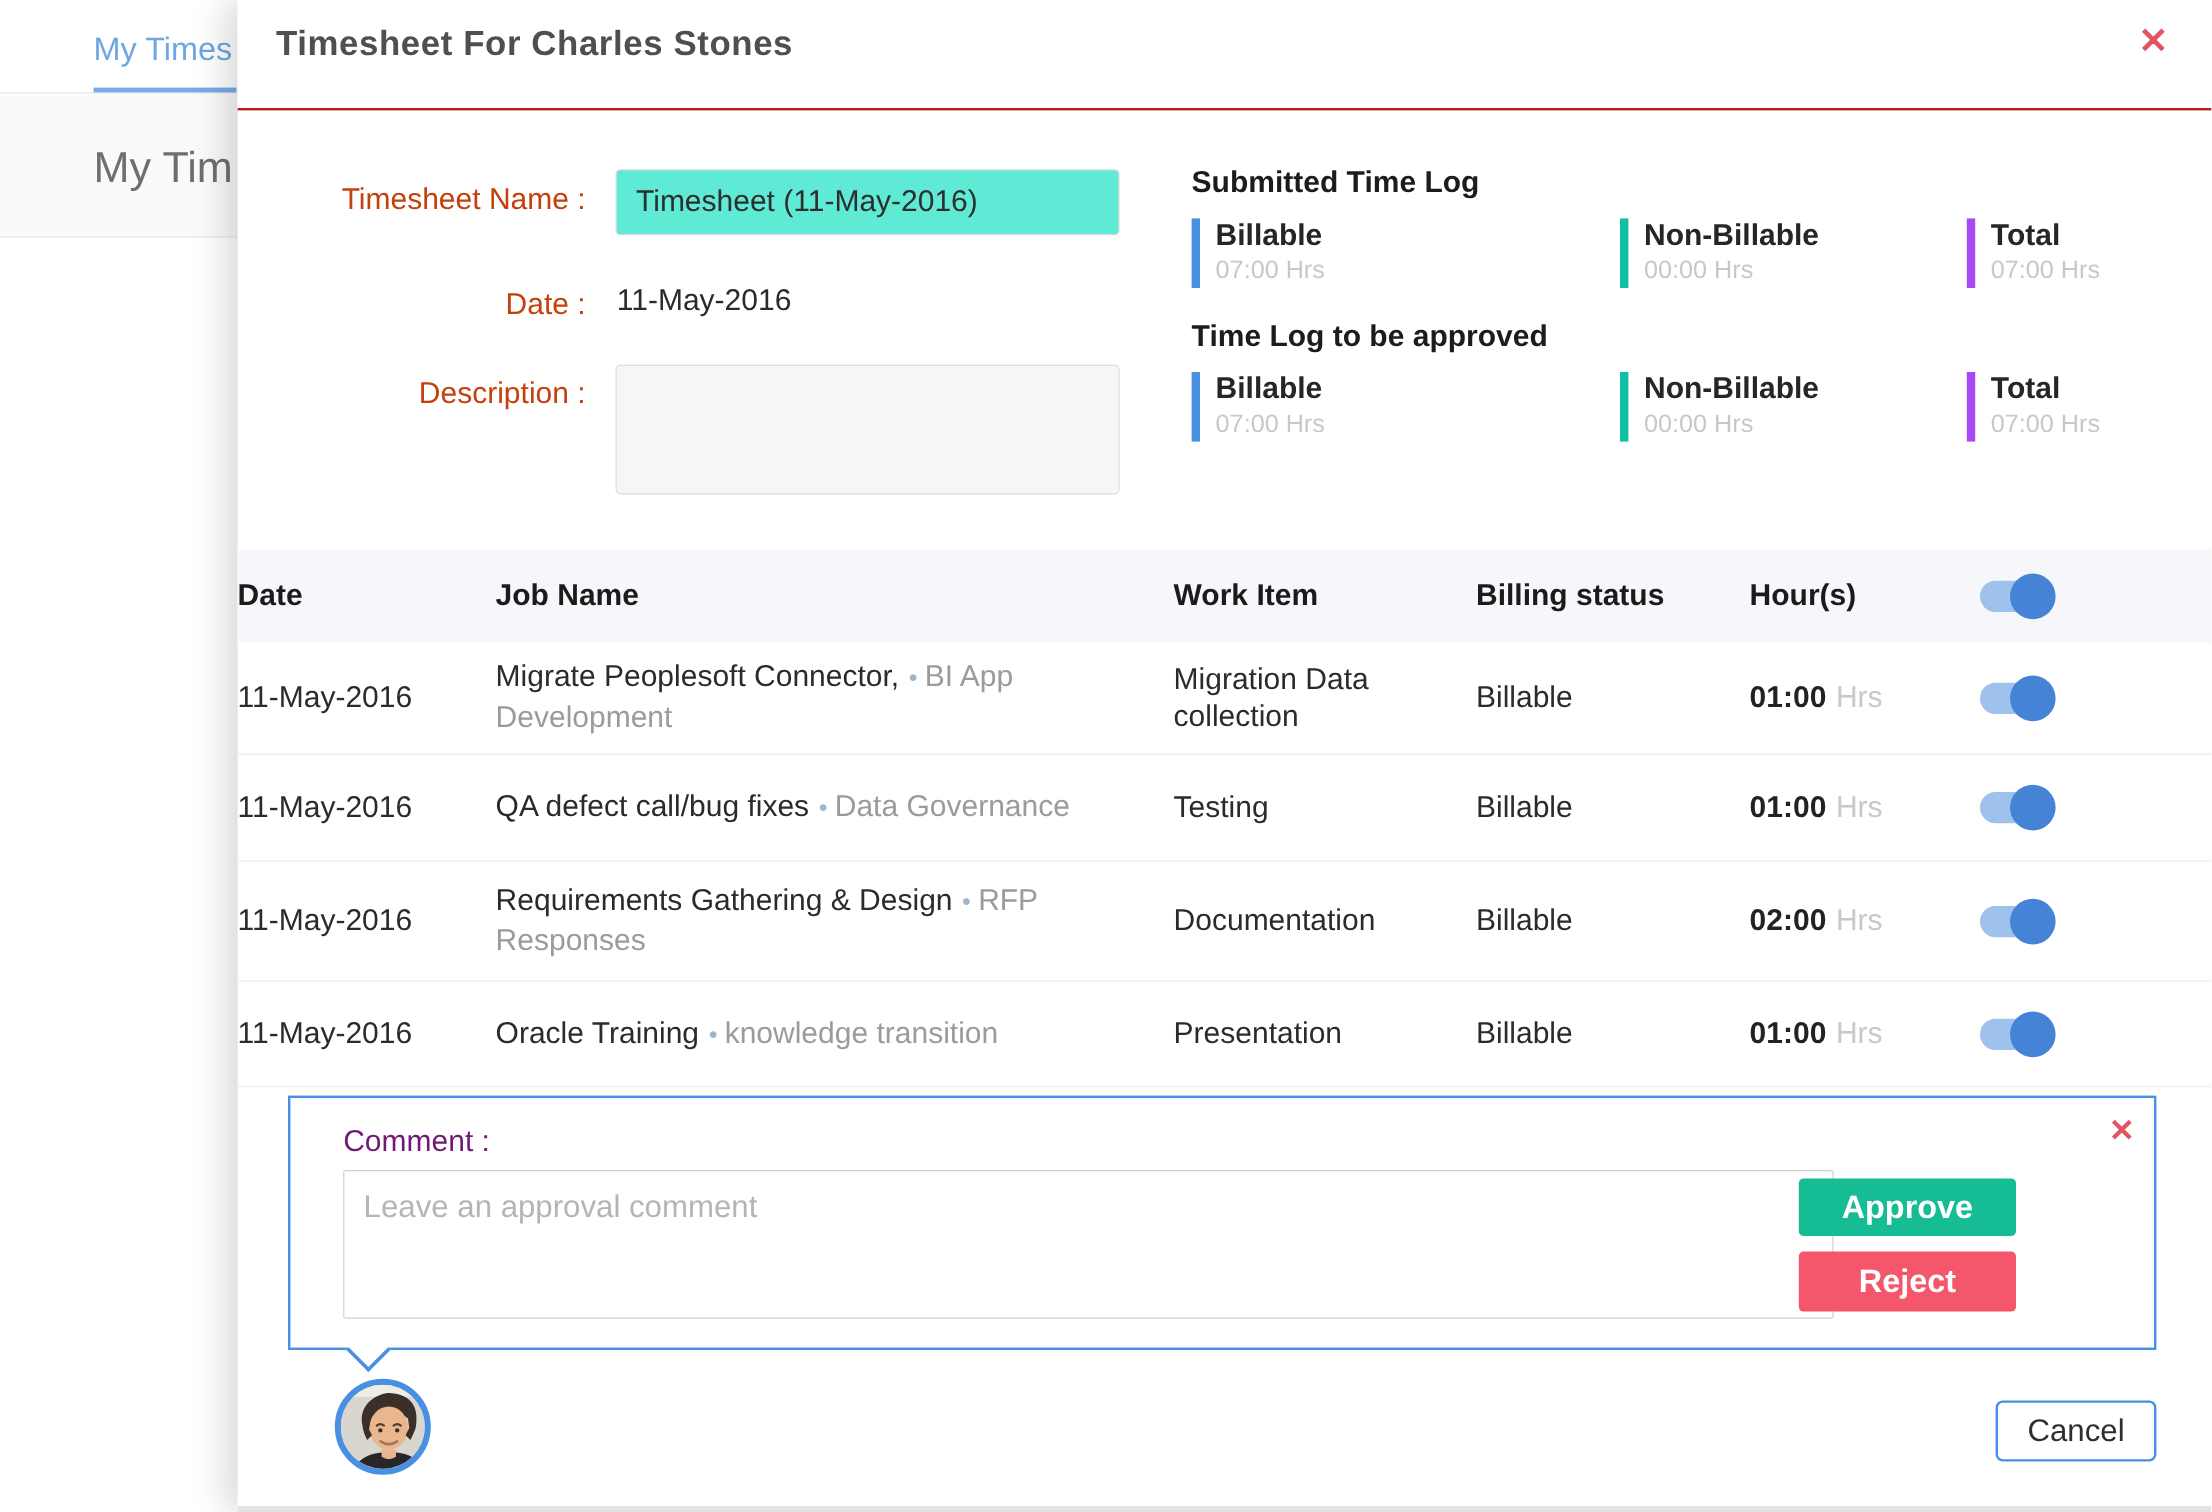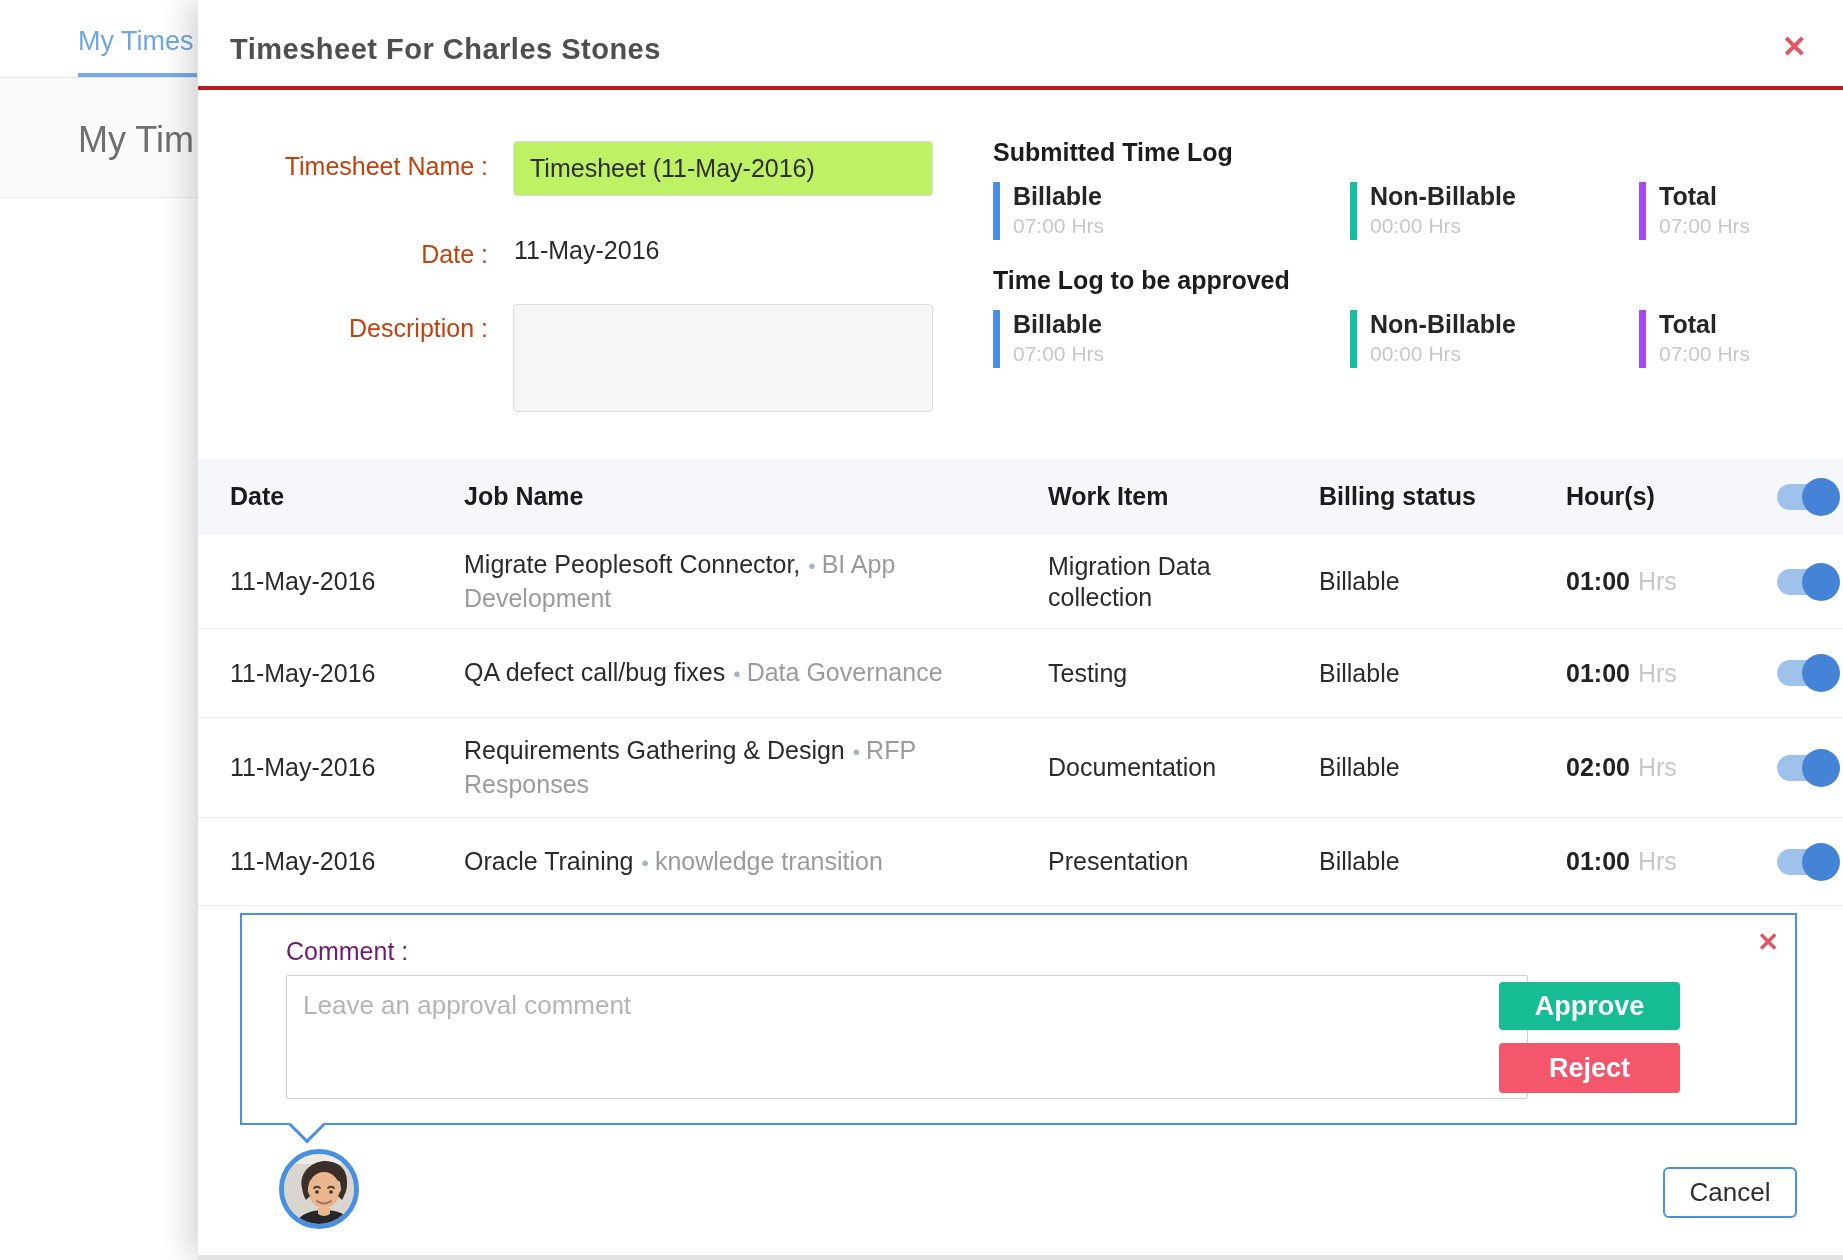--- a/index.html
+++ b/index.html
@@ -36,42 +36,42 @@
     font-size: 36px; color: #6f6f6f; white-space: nowrap;
   }
 
   
   .modal {
     position: absolute; left: 198px; top: 0; right: 0; bottom: 0;
     background: #fff;
     box-shadow: -10px 0 28px rgba(0,0,0,0.16);
   }
   .modal-header {
-    position: absolute; left: 0; top: 12px; right: 0; height: 78px;
-    border-bottom: 4px solid #b91c1c; background: #fff;
+    position: absolute; left: 0; top: 0; right: 0; height: 92px;
+    border-bottom: 2px solid #b91c1c; background: #fff;
   }
   .modal-title {
     position: absolute; left: 32px; top: 21px;
     font-size: 29px; font-weight: 700; color: #4f4f4f; letter-spacing: 0.5px;
   }
   .modal-close {
     position: absolute; right: 36px; top: 20px;
     font-size: 30px; font-weight: 700; color: #e25663; cursor: pointer; line-height: 1;
   }
 
   
   .form-area { position: absolute; left: 0; top: 78px; right: 0; height: 380px; }
   .f-label { position: absolute; left: 30px; width: 260px; text-align: right;
     font-size: 25px; color: #c2410c; white-space: nowrap; }
   .lbl-name { top: 74px; }
   .lbl-date { top: 162px; }
   .lbl-desc { top: 236px; }
   .name-input {
     position: absolute; left: 315px; top: 63px; width: 420px; height: 55px;
-    background: #bef264; border: 1px solid #dcdcdc; border-radius: 4px;
+    background: #5eead4; border: 1px solid #dcdcdc; border-radius: 4px;
     font-family: "Liberation Sans", sans-serif;
     font-size: 25px; color: #2e2e2e; padding: 0 16px; outline: none;
   }
   .date-value { position: absolute; left: 316px; top: 158px; font-size: 25px; color: #2b2b2b; }
   .desc-box {
     position: absolute; left: 315px; top: 226px; width: 420px; height: 108px;
     background: #f6f6f6; border: 1px solid #dcdcdc; border-radius: 4px;
     resize: none; outline: none;
   }
 
@@ -92,21 +92,21 @@
   .stat-text { display: flex; flex-direction: column; justify-content: space-between; padding: 1px 0; }
   .stat-label { font-size: 25px; font-weight: 600; color: #262626; white-space: nowrap; line-height: 27px; }
   .stat-value { font-size: 21px; color: #c8c8c8; white-space: nowrap; line-height: 27px; }
 
   
   .tslist { position: absolute; left: 0; top: 458px; right: 0; }
   .trow {
     display: grid;
     grid-template-columns: 215px 565px 252px 228px 188px 1fr;
     align-items: center;
-    padding-left: 32px; padding-right: 40px; gap: 19px;
+    padding-right: 40px;
   }
   .thead {
     height: 77px; background: #f6f7fb;
     font-size: 25px; font-weight: 700; color: #1b1b1b;
   }
   .tbody-row { border-bottom: 1px solid #ededed; font-size: 25px; color: #2b2b2b; }
   .rh-94 { height: 94px; }
   .rh-89 { height: 89px; }
   .rh-100 { height: 100px; }
   .rh-88 { height: 88px; }

